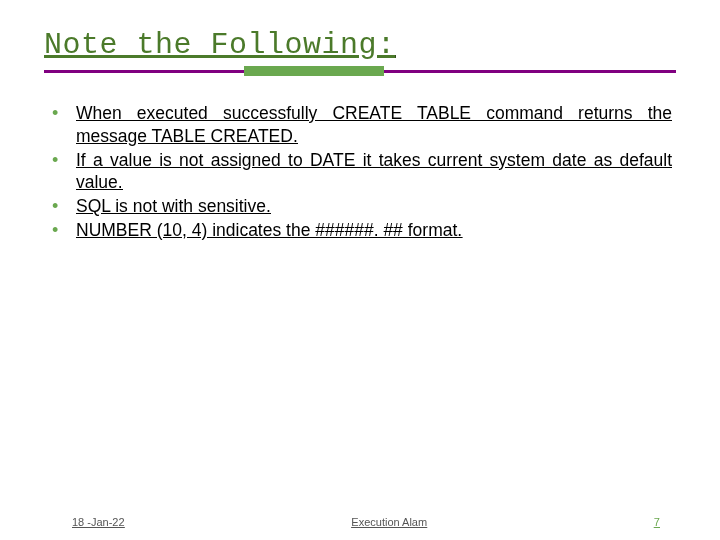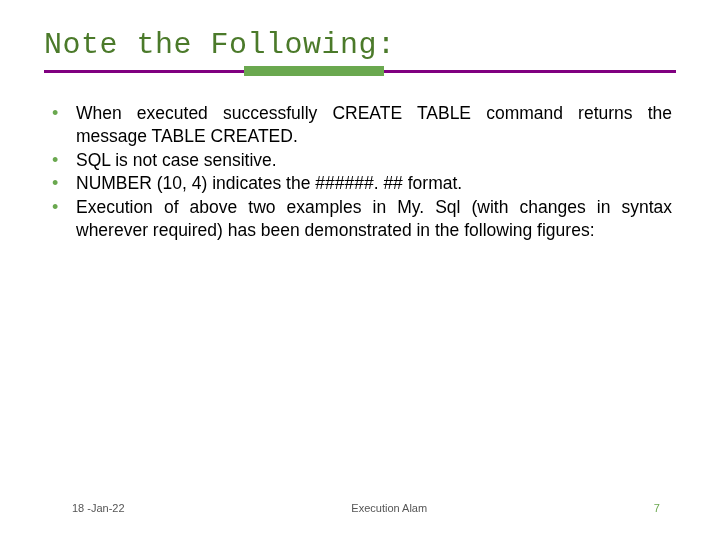--- a/index.html
+++ b/index.html
@@ -1,15 +1,15 @@
 <!DOCTYPE html>
 <html><head>
 <meta charset="utf-8">
 <style>
-  * { margin: 0; padding: 0; box-sizing: border-box; }
+  * { margin: 0; padding: 0; box-sizing: border-box; text-decoration: underline; }
   html, body { width: 720px; height: 540px; background: #fff; font-family: Verdana, Arial, sans-serif; }
   .slide { width: 720px; height: 540px; position: relative; padding: 28px 44px 0 44px; }
   .title {
     font-family: "Courier New", Courier, monospace;
     font-size: 30px;
     color: #4b7a2a;
     letter-spacing: 0.5px;
     margin-bottom: 4px;
   }
   .underline-wrap { position: relative; height: 10px; margin-bottom: 26px; }
@@ -34,21 +34,21 @@
   ul.bullets li::before {
     content: "•";
     position: absolute;
     left: 6px;
     top: 0;
     color: #6aa84f;
     font-size: 18px;
   }
   .footer {
     position: absolute;
-    bottom: 26px;
+    bottom: 12px;
     left: 0; right: 0;
     padding: 0 60px 0 72px;
     font-size: 11px;
     color: #555;
     display: flex;
     justify-content: space-between;
   }
   .footer .pg { color: #6aa84f; }
 </style>
 </head>
@@ -56,23 +56,23 @@
 
 <div class="slide">
   <div class="title">Note the Following:</div>
   <div class="underline-wrap">
     <div class="underline-long"></div>
     <div class="underline-short"></div>
   </div>
 
   <ul class="bullets">
     <li>When executed successfully CREATE TABLE command returns the message TABLE CREATED.</li>
-    <li>SQL is not case sensitive.</li>
+    <li>If a value is not assigned to DATE it takes current system date as default value.</li>
+    <li>SQL is not with sensitive.</li>
     <li>NUMBER (10, 4) indicates the ######. ## format.</li>
-    <li>Execution of above two examples in My. Sql (with changes in syntax wherever required) has been demonstrated in the following figures:</li>
   </ul>
 
   <div class="footer">
     <span>18 -Jan-22</span>
     <span>Execution Alam</span>
     <span class="pg">7</span>
   </div>
 </div>
 
 </body></html>

